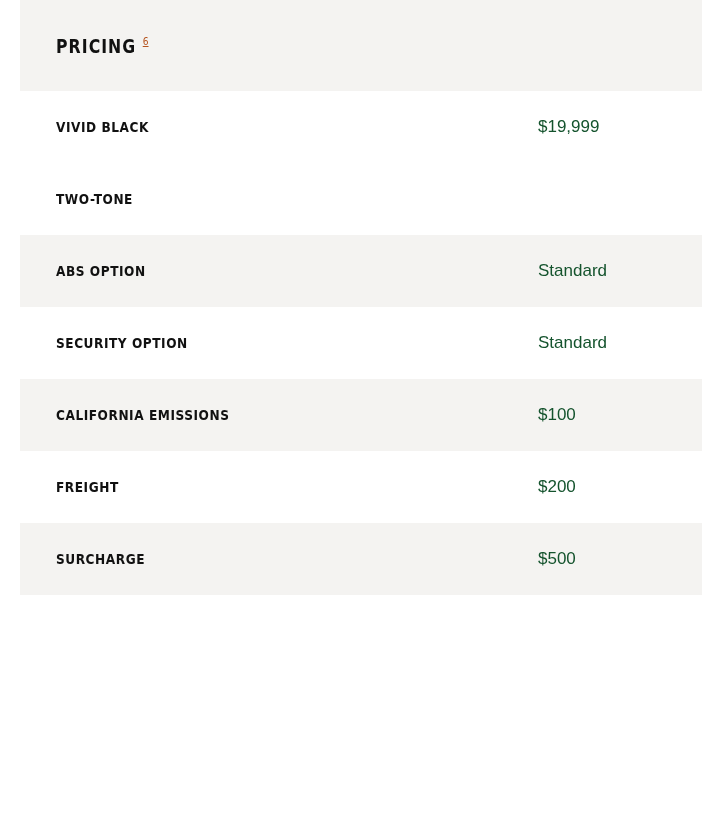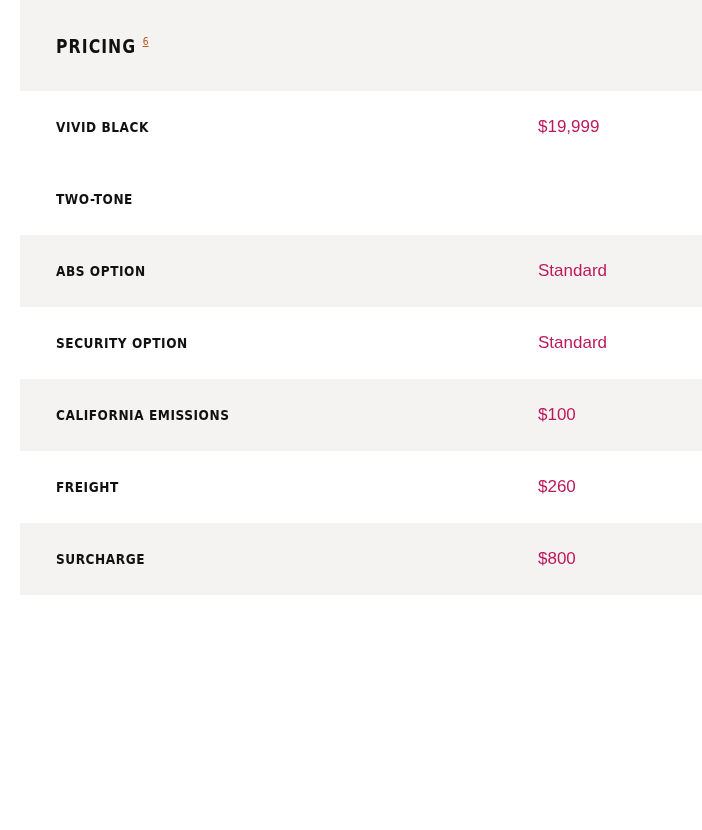--- a/index.html
+++ b/index.html
@@ -78,21 +78,21 @@
     text-transform: uppercase;
     color: #111111;
     font-family: "DejaVu Sans", sans-serif;
     transform: scaleX(0.9);
     transform-origin: left center;
     white-space: nowrap;
   }
   .spec-value {
     flex: 1 1 auto;
     font-size: 17px;
-    color: #be185d;
+    color: #14532d;
     font-family: "Liberation Sans", sans-serif;
     white-space: nowrap;
   }
 </style>
 </head>
 <body>
 
 <div class="spec-table">
 
   <div class="spec-header">
@@ -121,21 +121,21 @@
     <div class="spec-value">Standard</div>
   </div>
 
   <div class="spec-row shade">
     <div class="spec-label">CALIFORNIA EMISSIONS</div>
     <div class="spec-value">$100</div>
   </div>
 
   <div class="spec-row plain">
     <div class="spec-label">FREIGHT</div>
-    <div class="spec-value">$260</div>
+    <div class="spec-value">$200</div>
   </div>
 
   <div class="spec-row shade">
     <div class="spec-label">SURCHARGE</div>
-    <div class="spec-value">$800</div>
+    <div class="spec-value">$500</div>
   </div>
 
 </div>
 
 </body></html>

